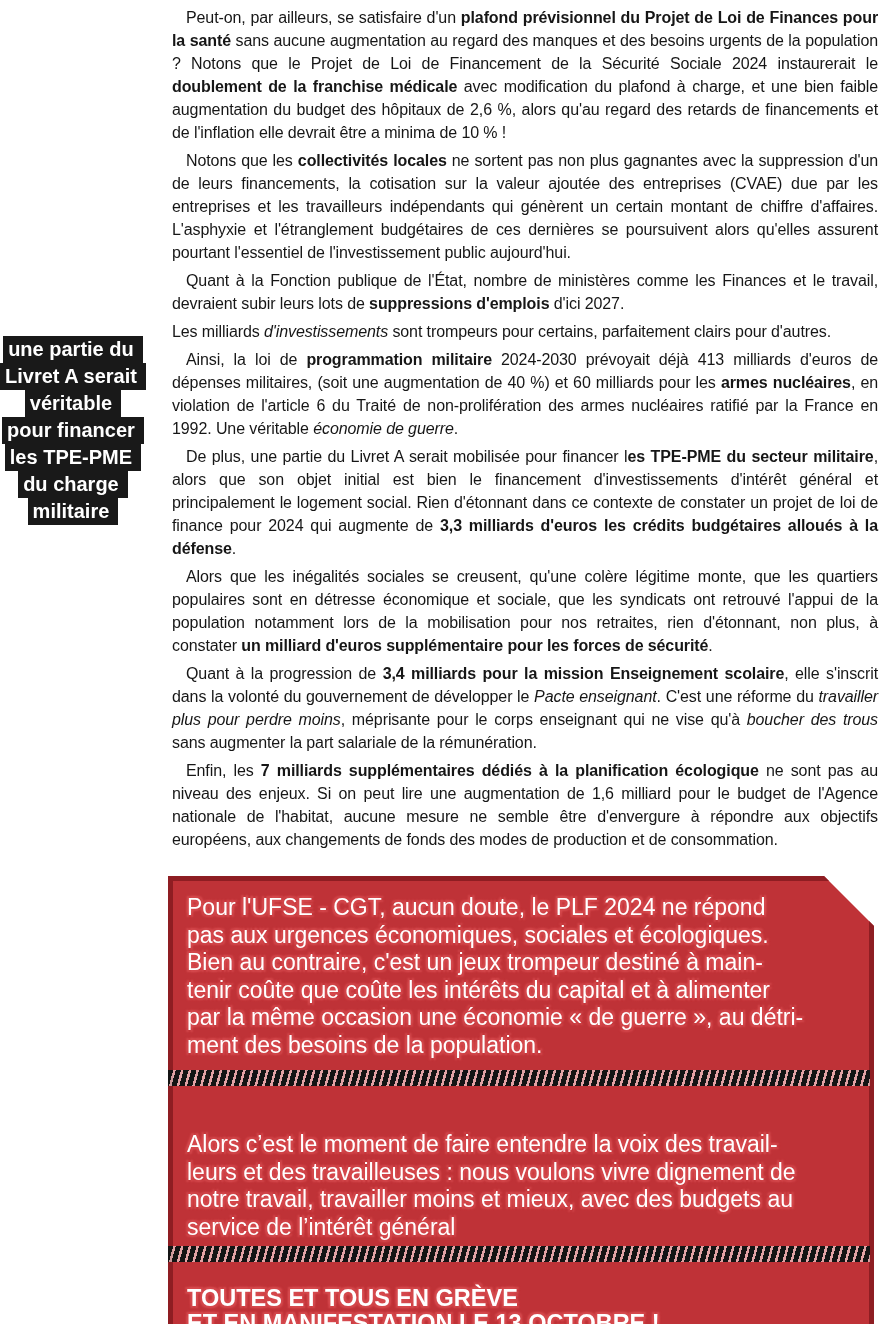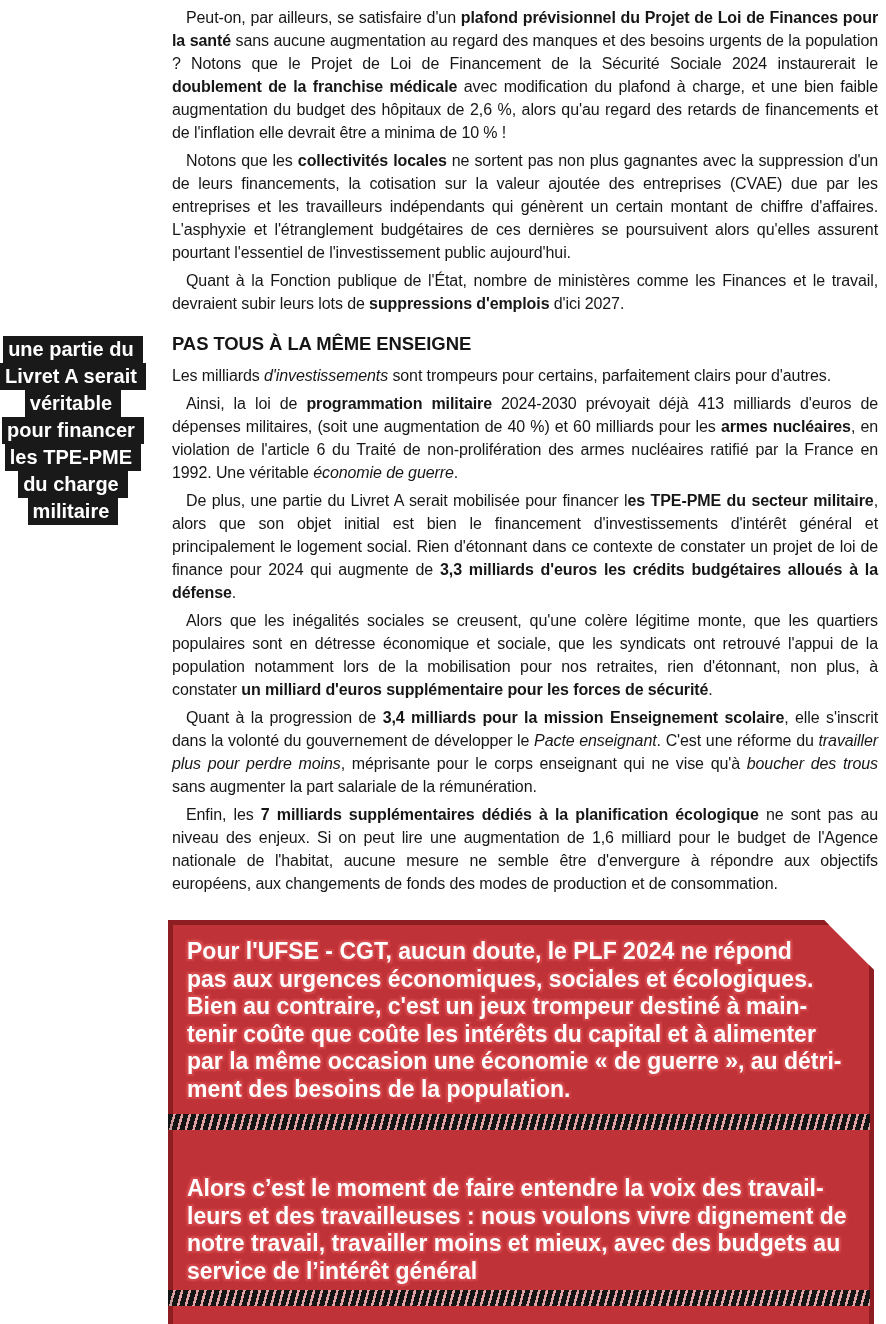--- a/index.html
+++ b/index.html
@@ -48,21 +48,21 @@
   .redbox{
     margin:25px 12px 0 168px;
     background:var(--red-fill);
     border:5px solid var(--red-border);
     clip-path:polygon(0 0, calc(100% - 50px) 0, 100% 50px, 100% 100%, 0 100%);
     padding:13px 18px 12px 14px;
     color:#fff;
   }
   .redbox .statement,
   .redbox .appeal{
-    font-size:23px;font-weight:bold;line-height:27.5px;
+    font-size:23px;font-weight:normal;line-height:27.5px;
     white-space:pre-line;
     text-shadow:-2px -2px 2px var(--red-glow),2px -2px 2px var(--red-glow),
                 -2px 2px 2px var(--red-glow),2px 2px 2px var(--red-glow);
   }
   .redbox .appeal{margin-top:45px;}
   .hazard{
     height:16px;
     margin:11px -19px 0 -19px;
     background-image:repeating-linear-gradient(105deg,#141414 0 5px,rgba(255,255,255,0.55) 5px 7.5px);
   }
@@ -86,21 +86,20 @@
   b{font-weight:bold;} i{font-style:italic;}
 </style>
 </head>
 <body>
 
 <div class="column">
   <p class="indent"><span>Peut-on, par ailleurs, se satisfaire d'un </span><b>plafond prévisionnel du Projet de Loi de Finances pour la santé</b><span> sans aucune augmentation au regard des manques et des besoins urgents de la population ? Notons que le Projet de Loi de Financement de la Sécurité Sociale 2024 instaurerait le </span><b>doublement de la franchise médicale</b><span> avec modification du plafond à charge, et une bien faible augmentation du budget des hôpitaux de 2,6 %, alors qu'au regard des retards de financements et de l'inflation elle devrait être a minima de 10 % !</span></p>
   <p class="indent"><span>Notons que les </span><b>collectivités locales</b><span> ne sortent pas non plus gagnantes avec la suppression d'un de leurs financements, la cotisation sur la valeur ajoutée des entreprises (CVAE) due par les entreprises et les travailleurs indépendants qui génèrent un certain montant de chiffre d'affaires. L'asphyxie et l'étranglement budgétaires de ces dernières se poursuivent alors qu'elles assurent pourtant l'essentiel de l'investissement public aujourd'hui.</span></p>
   <p class="indent"><span>Quant à la Fonction publique de l'État, nombre de ministères comme les Finances et le travail, devraient subir leurs lots de </span><b>suppressions d'emplois</b><span> d'ici 2027.</span></p>
 
-  <h2 class="section-heading">PAS TOUS À LA MÊME ENSEIGNE</h2>
 
   <p><span>Les milliards </span><i>d'investissements</i><span> sont trompeurs pour certains, parfaitement clairs pour d'autres.</span></p>
   <p class="indent"><span>Ainsi, la loi de </span><b>programmation militaire</b><span> 2024-2030 prévoyait déjà 413 milliards d'euros de dépenses militaires, (soit une augmentation de 40 %) et 60 milliards pour les </span><b>armes nucléaires</b><span>, en violation de l'article 6 du Traité de non-prolifération des armes nucléaires ratifié par la France en 1992. Une véritable </span><i>économie de guerre</i><span>.</span></p>
   <p class="indent"><span>De plus, une partie du Livret A serait mobilisée pour financer l</span><b>es TPE-PME du secteur militaire</b><span>, alors que son objet initial est bien le financement d'investissements d'intérêt général et principalement le logement social. Rien d'étonnant dans ce contexte de constater un projet de loi de finance pour 2024 qui augmente de </span><b>3,3 milliards d'euros les crédits budgétaires alloués à la défense</b><span>.</span></p>
   <p class="indent"><span>Alors que les inégalités sociales se creusent, qu'une colère légitime monte, que les quartiers populaires sont en détresse économique et sociale, que les syndicats ont retrouvé l'appui de la population notamment lors de la mobilisation pour nos retraites, rien d'étonnant, non plus, à constater </span><b>un milliard d'euros supplémentaire pour les forces de sécurité</b><span>.</span></p>
   <p class="indent"><span>Quant à la progression de </span><b>3,4 milliards pour la mission Enseignement scolaire</b><span>, elle s'inscrit dans la volonté du gouvernement de développer le </span><i>Pacte enseignant</i><span>. C'est une réforme du </span><i>travailler plus pour perdre moins</i><span>, méprisante pour le corps enseignant qui ne vise qu'à </span><i>boucher des trous</i><span> sans augmenter la part salariale de la rémunération.</span></p>
   <p class="indent"><span>Enfin, les </span><b>7 milliards supplémentaires dédiés à la planification écologique</b><span> ne sont pas au niveau des enjeux. Si on peut lire une augmentation de 1,6 milliard pour le budget de l'Agence nationale de l'habitat, aucune mesure ne semble être d'envergure à répondre aux objectifs européens, aux changements de fonds des modes de production et de consommation.</span></p>
 </div>
 
 <div class="callout">

